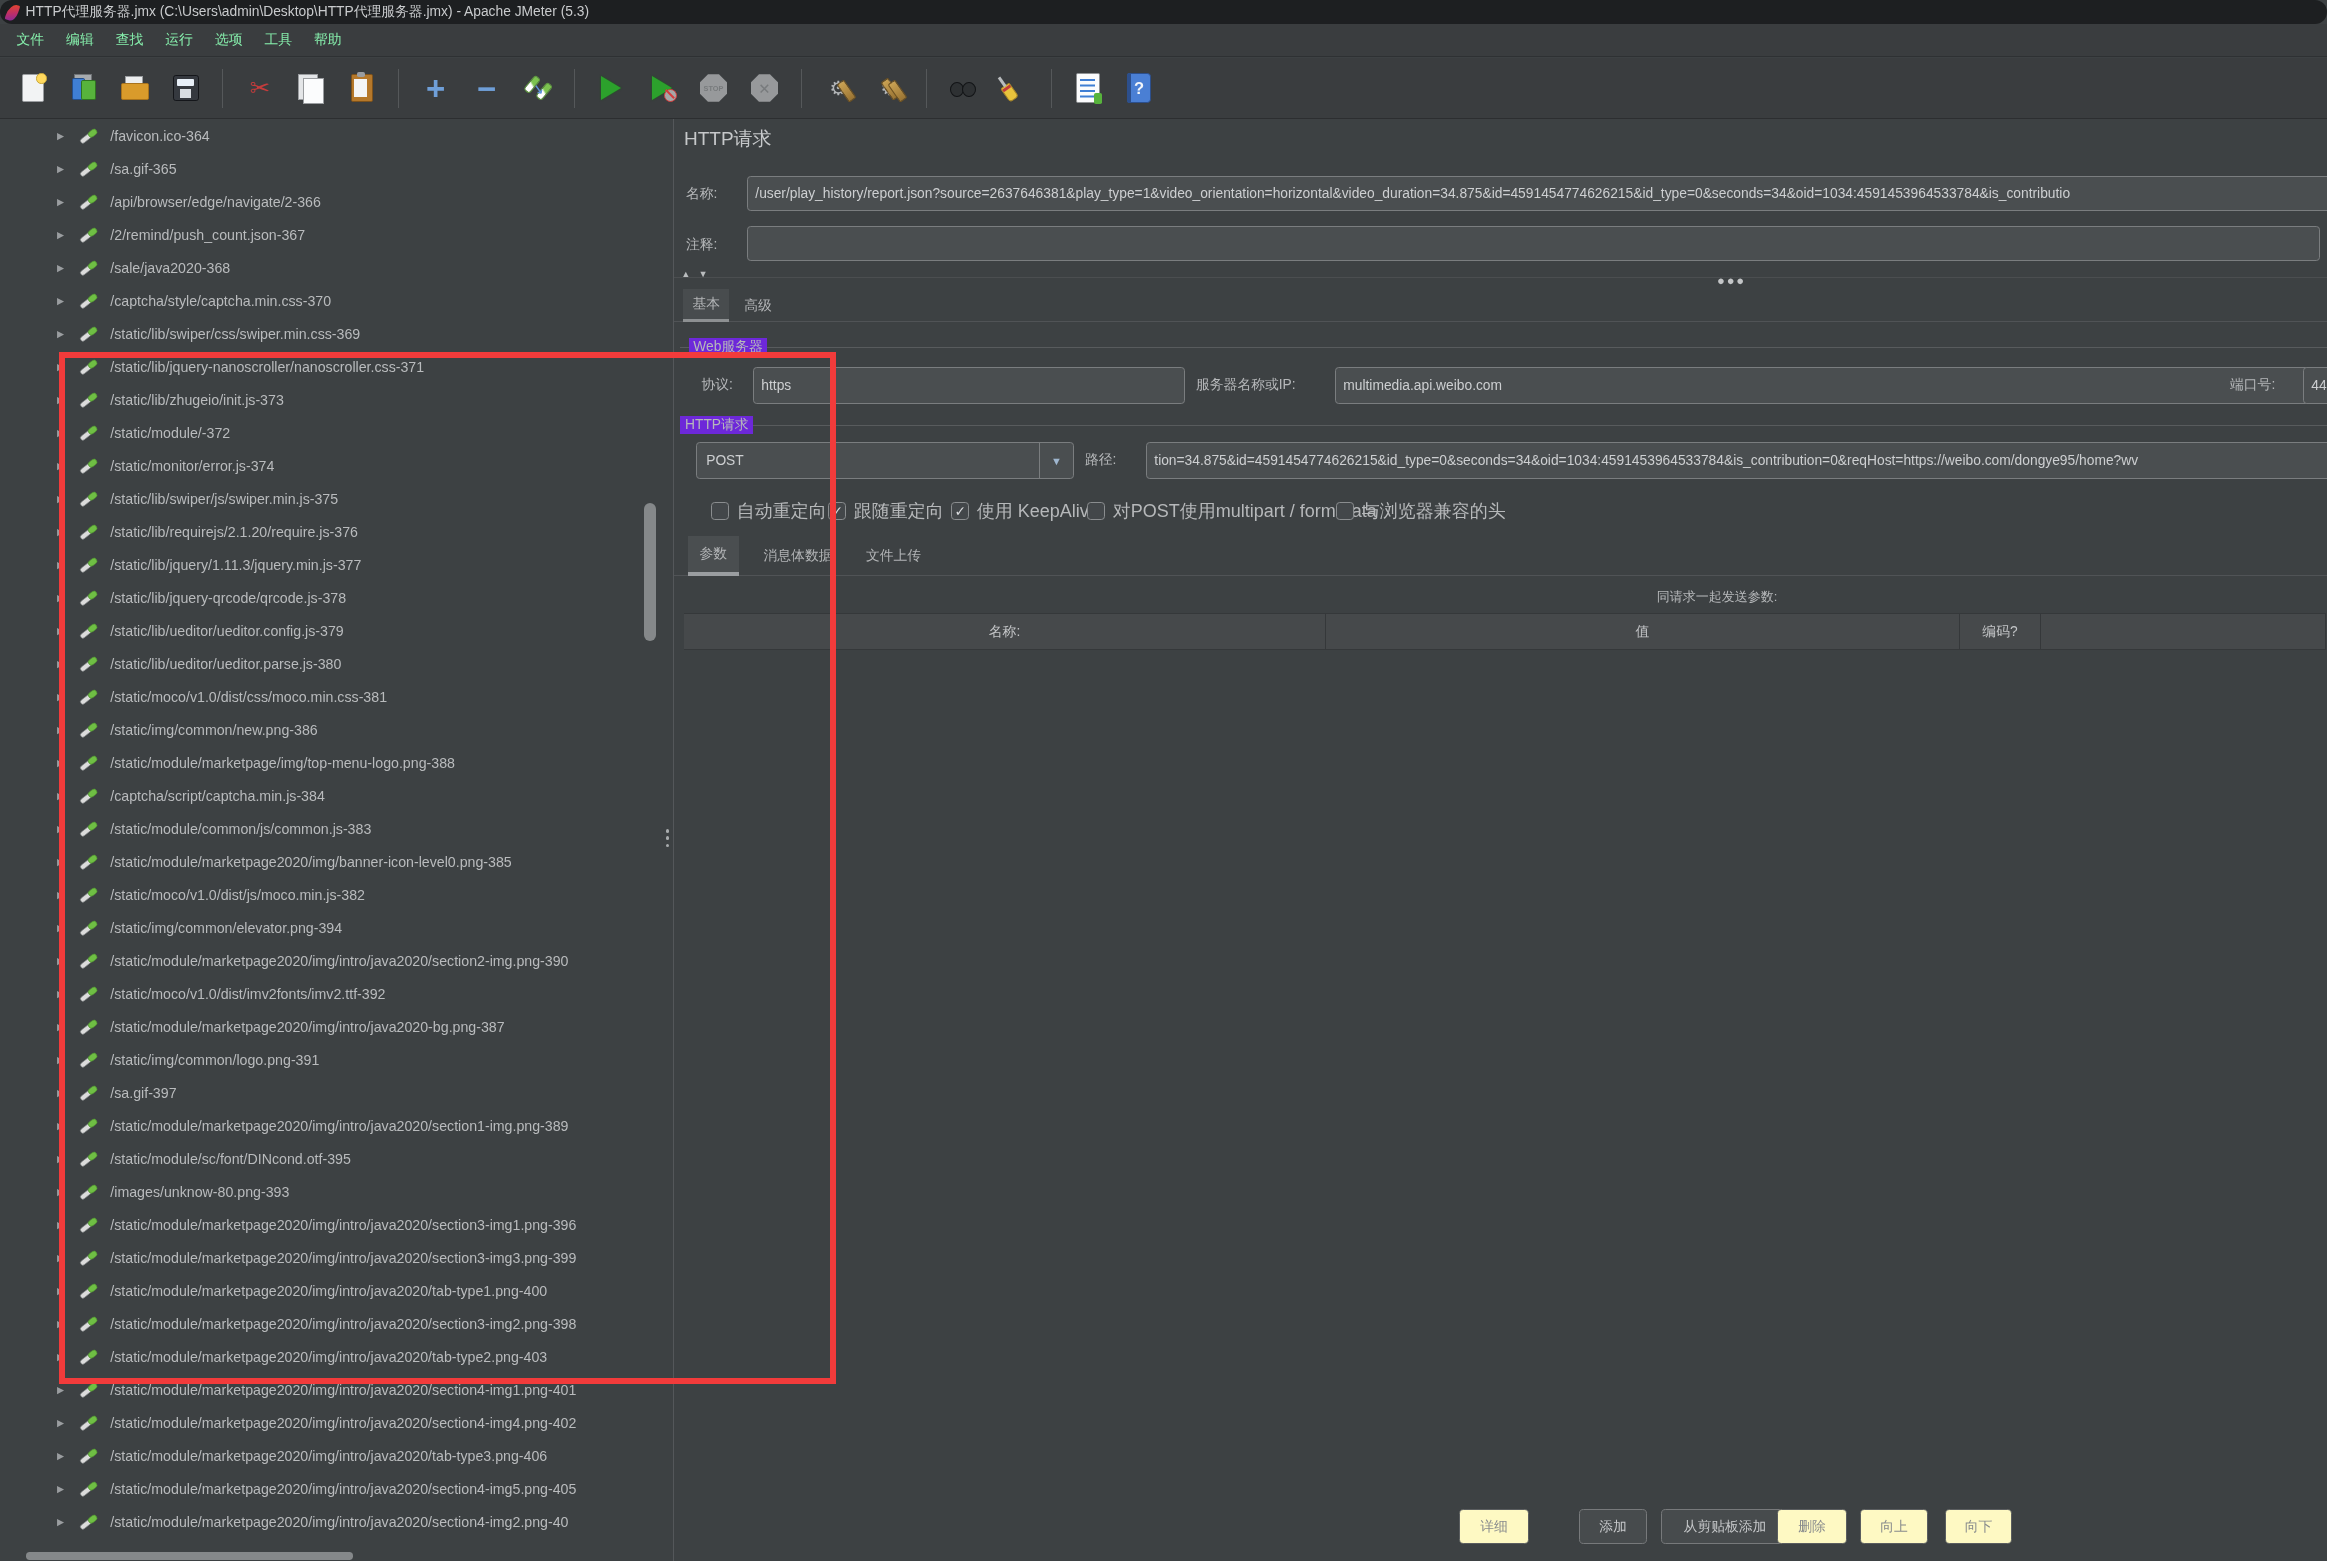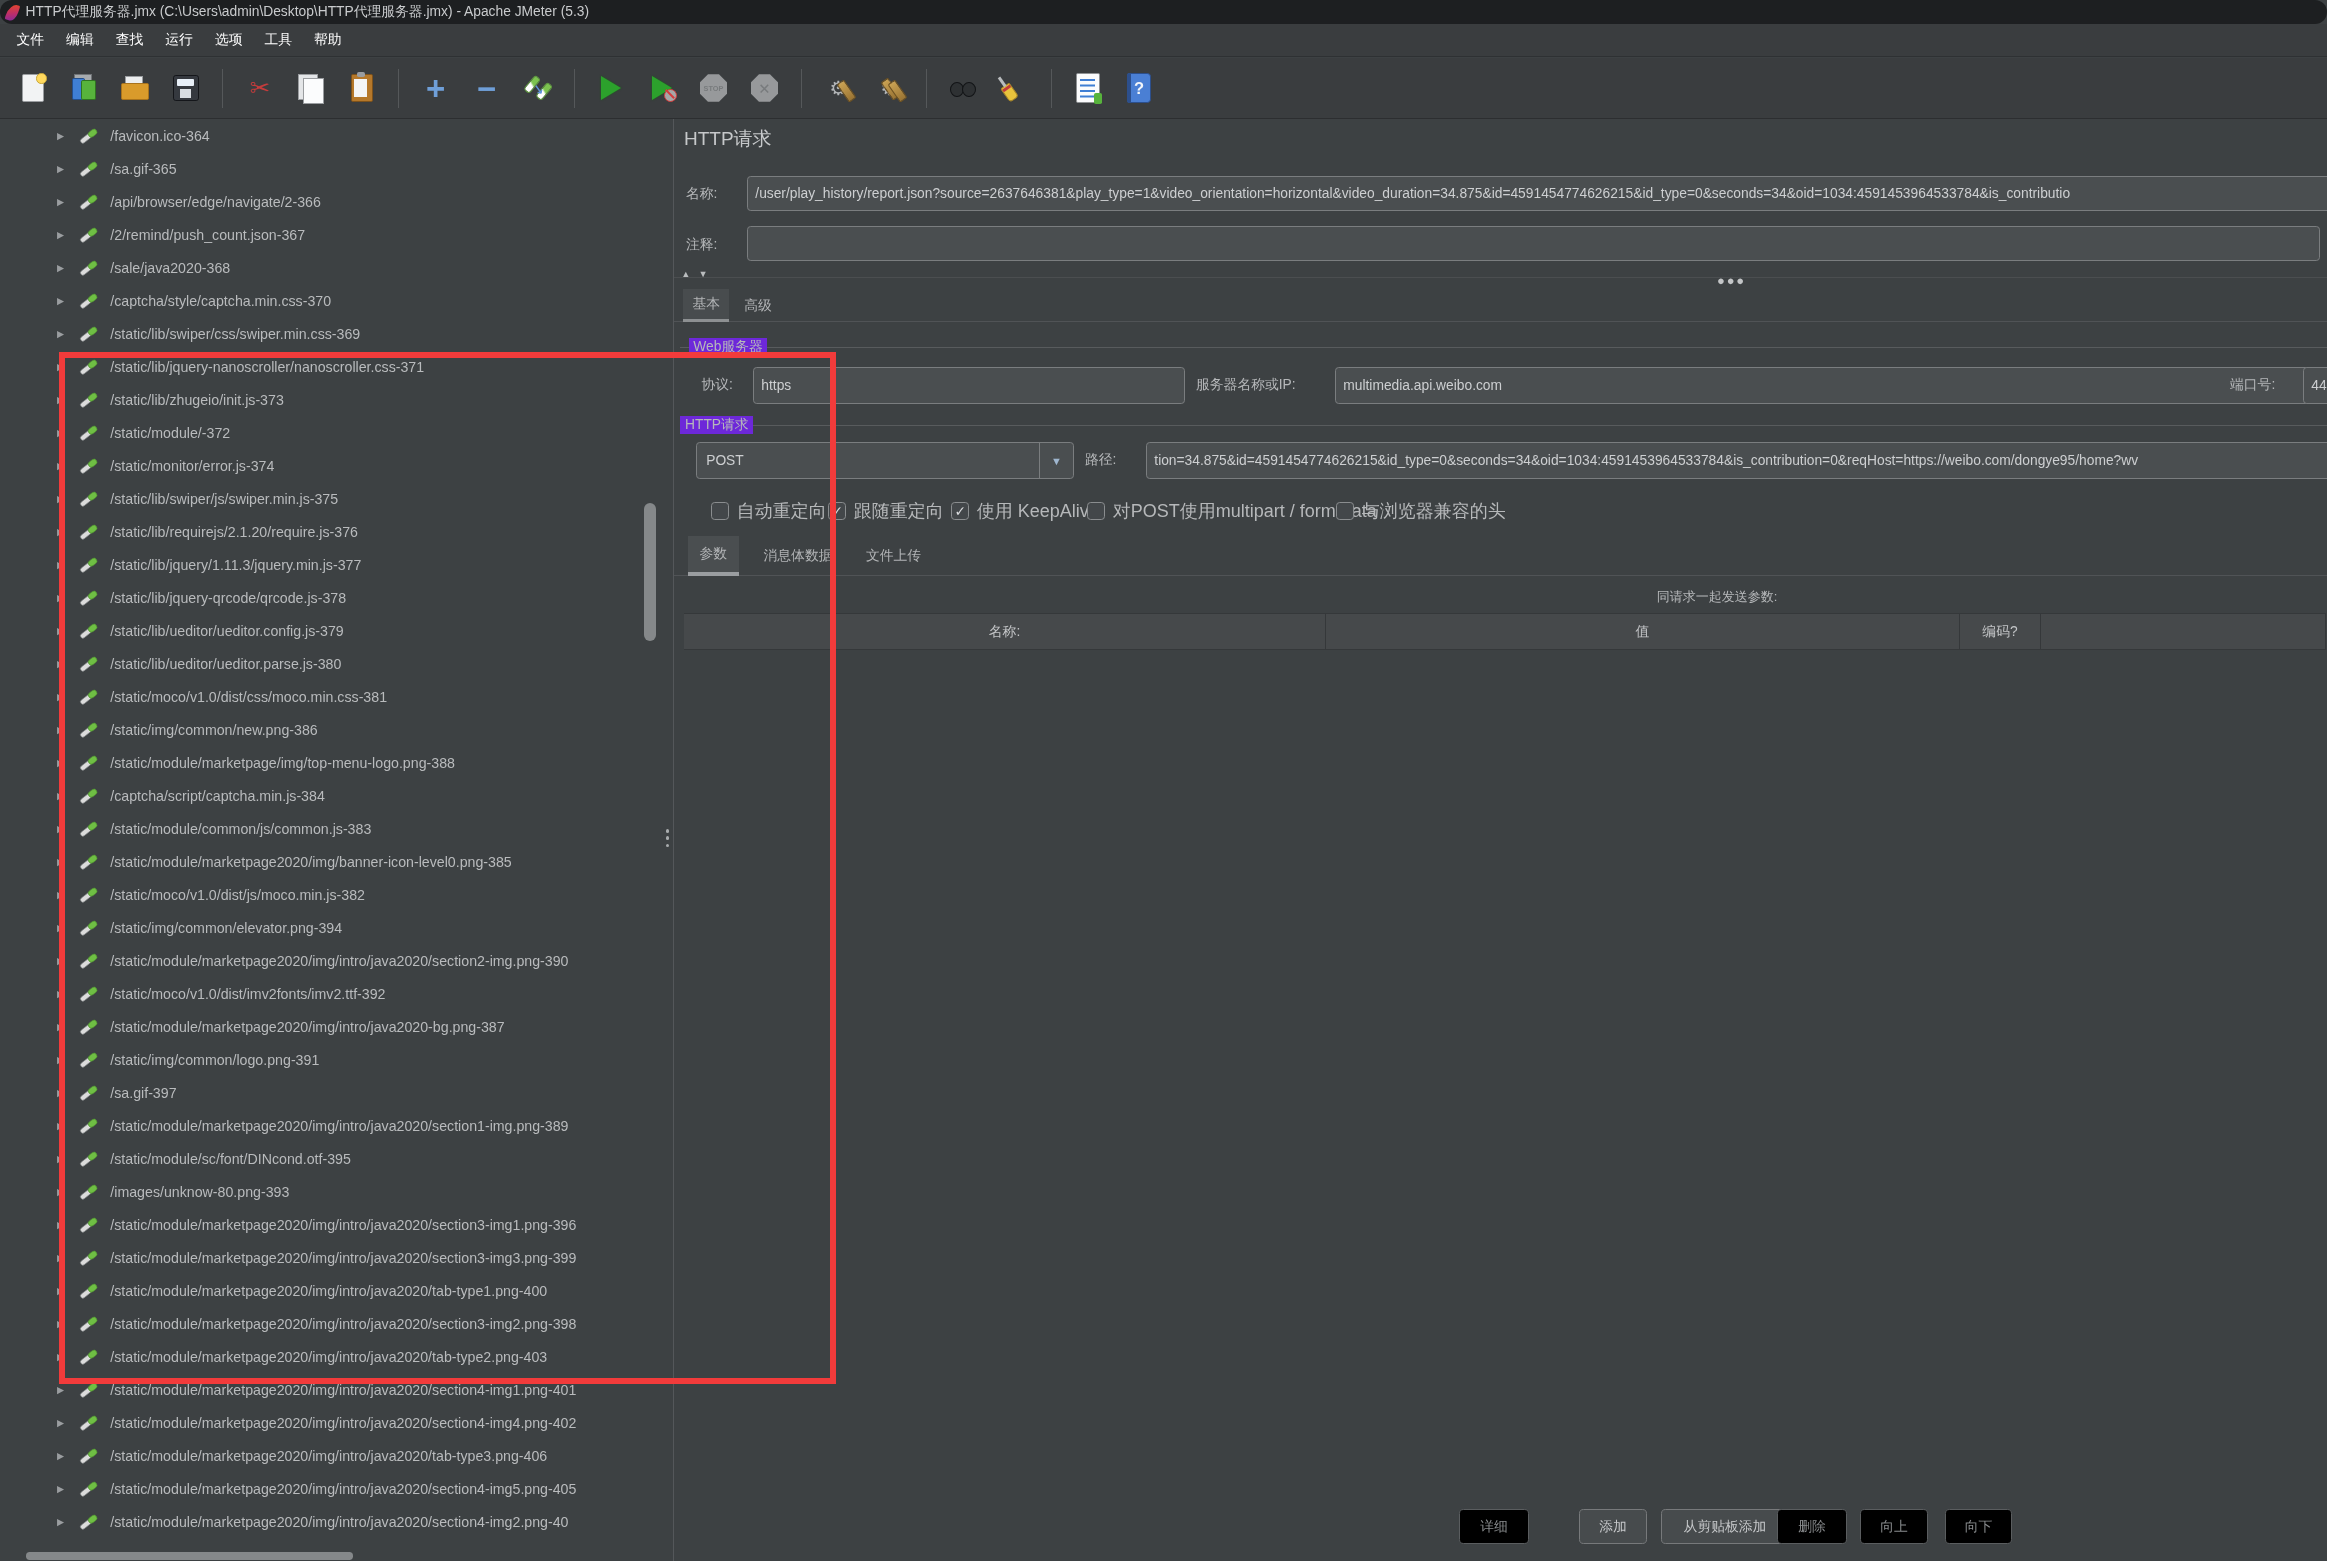--- a/index.html
+++ b/index.html
@@ -9,21 +9,21 @@
   
   .titlebar{position:absolute;left:0;top:0;width:100%;height:24px;background:#1d1f21;
             display:flex;align-items:center;padding-left:5.5px;box-sizing:border-box;border-radius:12px;}
   .feather{width:11px;height:16.5px;margin:0 7.3px 0 1.8px;background:linear-gradient(160deg,#e4452c 10%,#b92d6e 60%,#7c2ca0 100%);
            border-radius:80% 10% 60% 10%;transform:rotate(18deg);}
   .title-text{font-size:13.8px;color:#c9cbcd;white-space:nowrap;}
 
   
   .menubar{position:absolute;left:0;top:24px;width:100%;height:33px;background:#3a3d3f;
            border-bottom:0.9px solid #2e3133;display:flex;align-items:center;padding-left:5.5px;box-sizing:border-box;}
-  .menu-item{font-size:13.8px;color:#ffffff;padding:0 11px;height:100%;display:flex;align-items:center;cursor:default;}
+  .menu-item{font-size:13.8px;color:#86efac;padding:0 11px;height:100%;display:flex;align-items:center;cursor:default;}
 
   
   .toolbar{position:absolute;left:0;top:58px;width:100%;height:61px;background:#3a3d3f;
            border-bottom:0.9px solid #2c2e30;display:flex;align-items:center;padding-left:7.3px;box-sizing:border-box;}
   .tb-sep{width:0.9px;height:39px;background:#55585a;margin:0 11px;flex:none;}
   .icon-box{width:31px;height:31px;margin:0 10px;position:relative;display:flex;align-items:center;justify-content:center;flex:none;}
   .icon-box .glyph{font-size:24px;line-height:1;}
   .pg{position:absolute;width:20px;height:26px;background:#f2f3f4;border:0.9px solid #9a9da0;border-radius:1.8px;}
   .pg2{position:absolute;width:18.4px;height:24px;background:#e4e6e8;border:0.9px solid #9a9da0;left:2.8px;top:1.8px;}
   .pg3{position:absolute;width:18.4px;height:24px;background:#fbfcfd;border:0.9px solid #9a9da0;left:8.3px;top:5.5px;}
@@ -110,21 +110,21 @@
         font-size:13.8px;color:#b3b5b7;box-sizing:border-box;}
   .btab.sel{background:#4a4e50;border-bottom:4.6px solid #9a9da0;}
   .btabs-line{position:absolute;left:0;right:0;top:456px;height:0.9px;background:#505356;}
   .tcaption{position:absolute;left:1043px;top:469px;transform:translateX(-50%);font-size:13px;color:#b6b8ba;white-space:nowrap;}
   .thead{position:absolute;left:10px;top:494px;height:35px;display:flex;background:#46494b;border-top:0.9px solid #35383a;border-bottom:0.9px solid #35383a;}
   .th{height:100%;display:flex;align-items:center;justify-content:center;font-size:13.8px;color:#c3c5c7;
       border-right:0.9px solid #35383a;box-sizing:border-box;}
   .btn{position:absolute;top:1390px;height:35px;border-radius:4.6px;display:flex;align-items:center;justify-content:center;
        font-size:13.8px;box-sizing:border-box;}
   .btn.on{background:#474b4d;border:0.9px solid #77797b;color:#c6c8ca;margin-left:36px;}
-  .btn.off{background:#000000;border:0.9px solid #5a5d5f;color:#888b8d;}
+  .btn.off{background:#fef9c3;border:0.9px solid #5a5d5f;color:#888b8d;}
 </style>
 </head>
 <body>
 
 <div class="screen">
 
   <div class="titlebar">
     <div class="feather"></div>
     <div class="title-text">HTTP代理服务器.jmx (C:\Users\admin\Desktop\HTTP代理服务器.jmx) - Apache JMeter (5.3)</div>
   </div>

